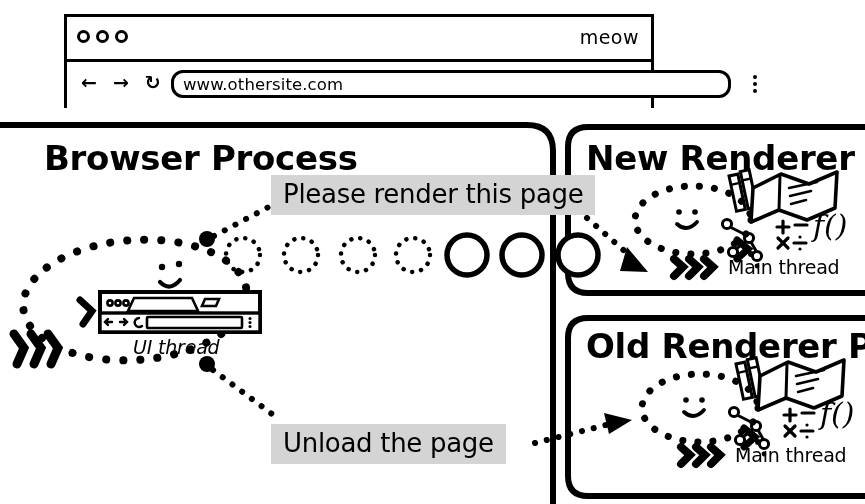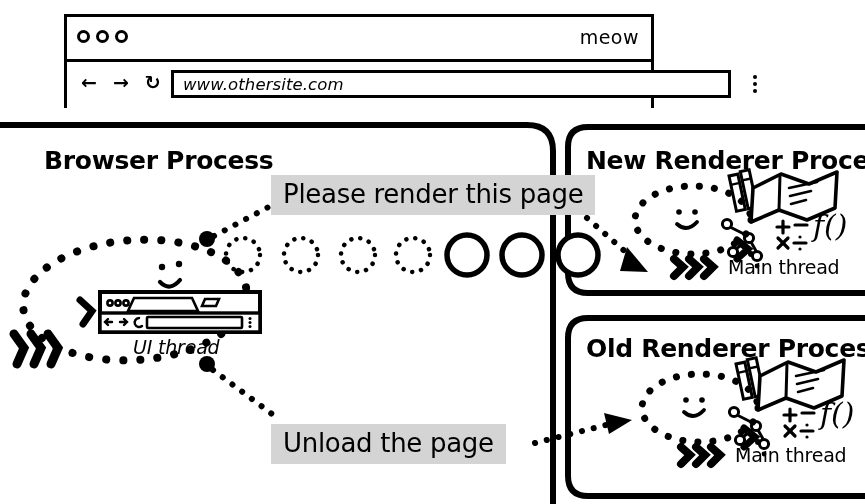--- a/index.html
+++ b/index.html
@@ -79,24 +79,23 @@
     line-height: 1;
     font-family: "DejaVu Sans", sans-serif;
   }
   #address-bar {
     position: absolute;
     left: 104px;
     top: 8px;
     width: 560px;
     height: 28px;
     border: 3px solid #000;
-    border-radius: 0;
+    border-radius: 12px;
     box-sizing: border-box;
     background: #fff;
-    font-style: italic;
   }
   #url-text {
     position: absolute;
     left: 9px;
     top: 2px;
     font-size: 16.5px;
     letter-spacing: 0.1px;
     font-family: "DejaVu Sans", sans-serif;
     white-space: nowrap;
   }
@@ -117,25 +116,24 @@
     right: 12px;
     top: 9px;
     font-size: 19px;
     font-family: "DejaVu Sans", sans-serif;
     letter-spacing: 0.5px;
   }
   
   .panel-title {
     position: absolute;
     font-weight: bold;
-    font-size: 25px;
+    font-size: 34px;
     letter-spacing: -0.3px;
     white-space: nowrap;
     font-family: "DejaVu Sans", sans-serif;
-    margin-top: 8px;
   }
   #browser-title  { left: 44px;  top: 138px; }
   #new-title      { left: 586px; top: 138px; }
   #old-title      { left: 586px; top: 326px; }
   
   .bubble {
     position: absolute;
     background: #d4d4d4;
     font-size: 26px;
     letter-spacing: -0.3px;

